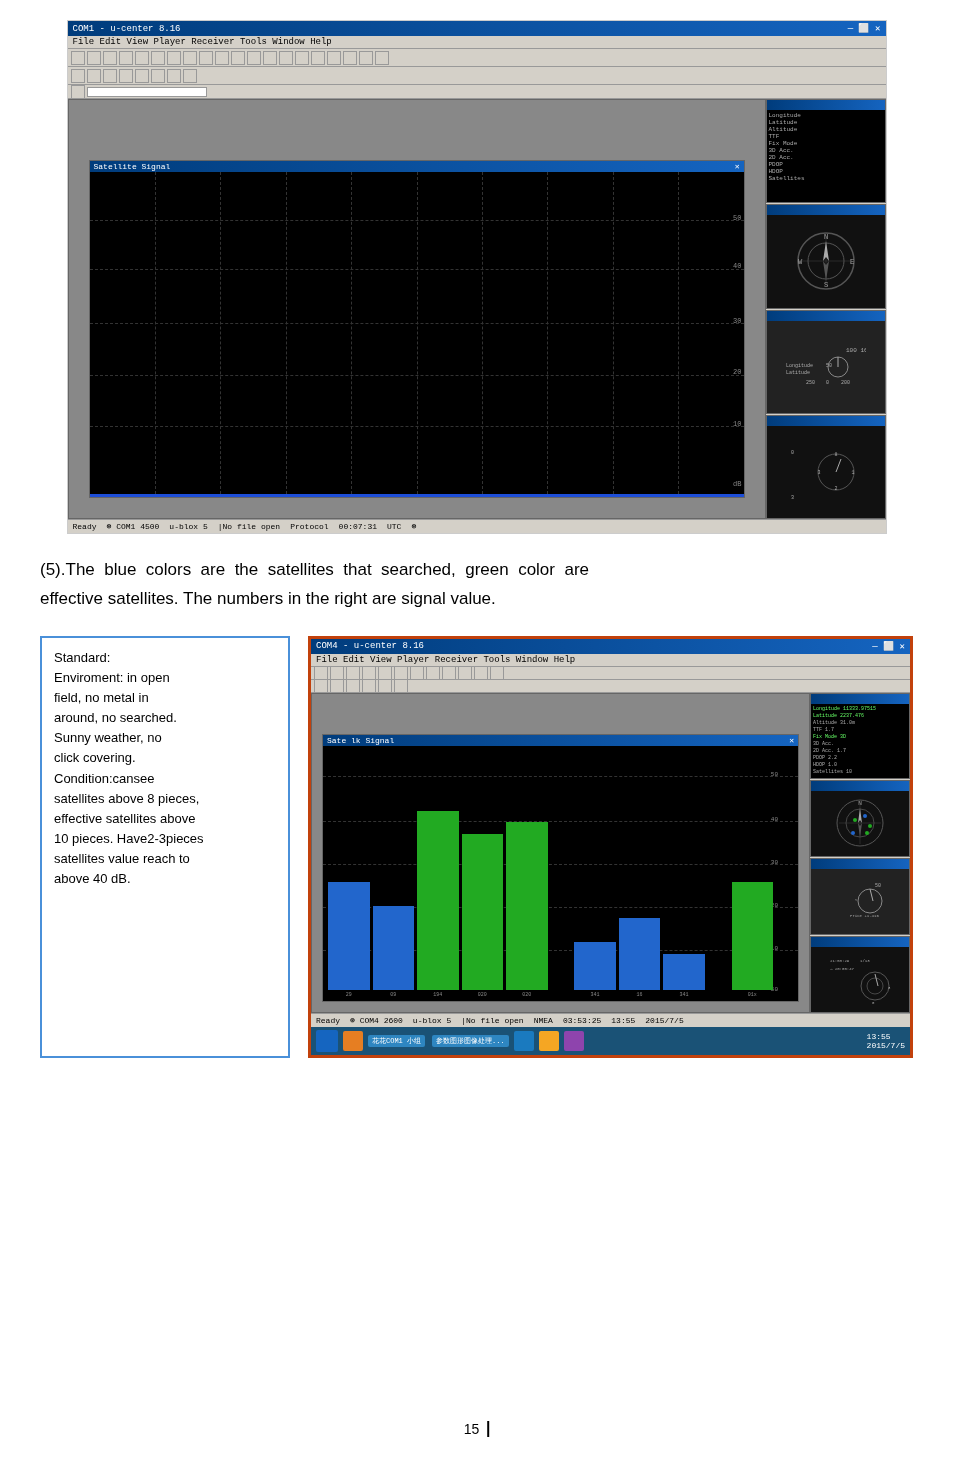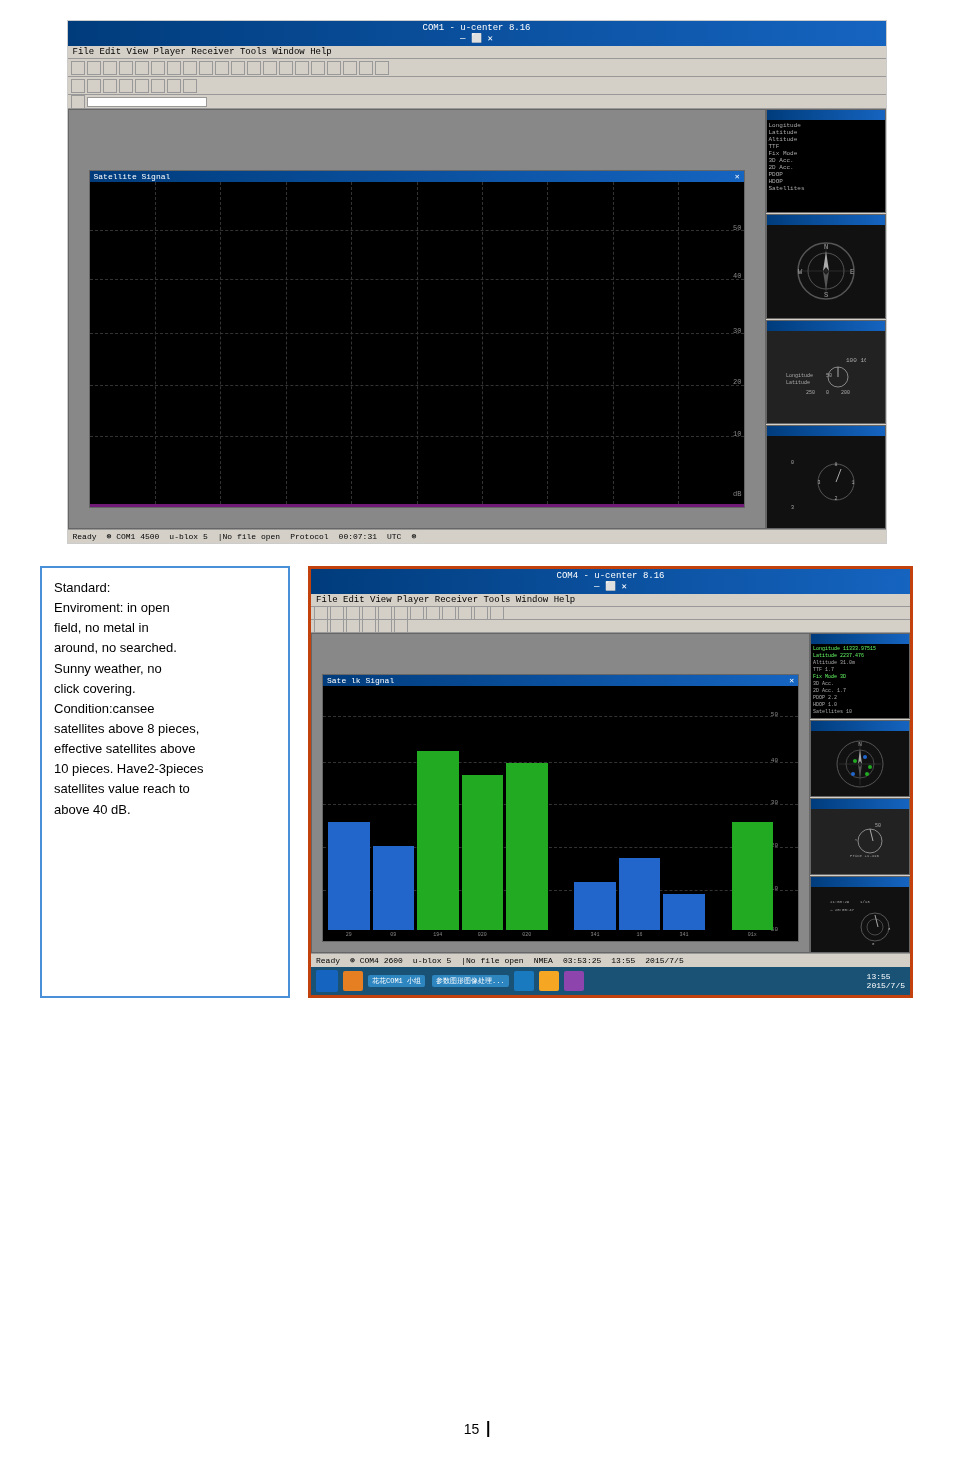--- a/index.html
+++ b/index.html
@@ -44,21 +44,20 @@
       font-family: 'Courier New', monospace;
     }
     .ucenter-titlebar {
       background: linear-gradient(to right, #003c7c, #1564c0);
       color: #fff;
       font-size: 9px;
       padding: 2px 5px;
       display: flex;
       justify-content: space-between;
       align-items: center;
-      flex-direction: column;
     }
     .ucenter-menubar {
       background: #d4d0c8;
       font-size: 9px;
       padding: 1px 5px;
       border-bottom: 1px solid #999;
     }
     .ucenter-toolbar {
       background: #d4d0c8;
       height: 18px;
@@ -83,21 +82,21 @@
       background: #888;
       position: relative;
       border: 1px solid #666;
     }
     .satellite-signal-window {
       position: absolute;
       top: 60px;
       left: 20px;
       right: 20px;
       bottom: 20px;
-      background: #701a75;
+      background: #1d4ed8;
       border: 1px solid #666;
     }
     .sat-signal-titlebar {
       background: linear-gradient(to right, #003c7c, #1564c0);
       color: #fff;
       font-size: 8px;
       padding: 1px 4px;
       display: flex;
       justify-content: space-between;
     }
@@ -432,20 +431,25 @@
         <span>u-blox 5</span>
         <span>|No file open</span>
         <span>Protocol</span>
         <span>00:07:31</span>
         <span>UTC</span>
         <span>⊛</span>
       </div>
     </div>
   </div>
 
+  <p class="section-para">
+    <span>(5).The&nbsp; blue&nbsp; colors&nbsp; are&nbsp; the&nbsp; satellites&nbsp; that&nbsp; searched,&nbsp; green&nbsp; color&nbsp; are</span>
+    <br>
+    <span>effective satellites. The numbers in the right are signal value.</span>
+  </p>
 
   <div class="bottom-area">
 
     <div class="note-box">
       <div style="font-weight:normal;">Standard:</div>
       <div>Enviroment: in open</div>
       <div>field, no metal in</div>
       <div>around, no searched.</div>
       <div>Sunny weather, no</div>
       <div>click covering.</div>

